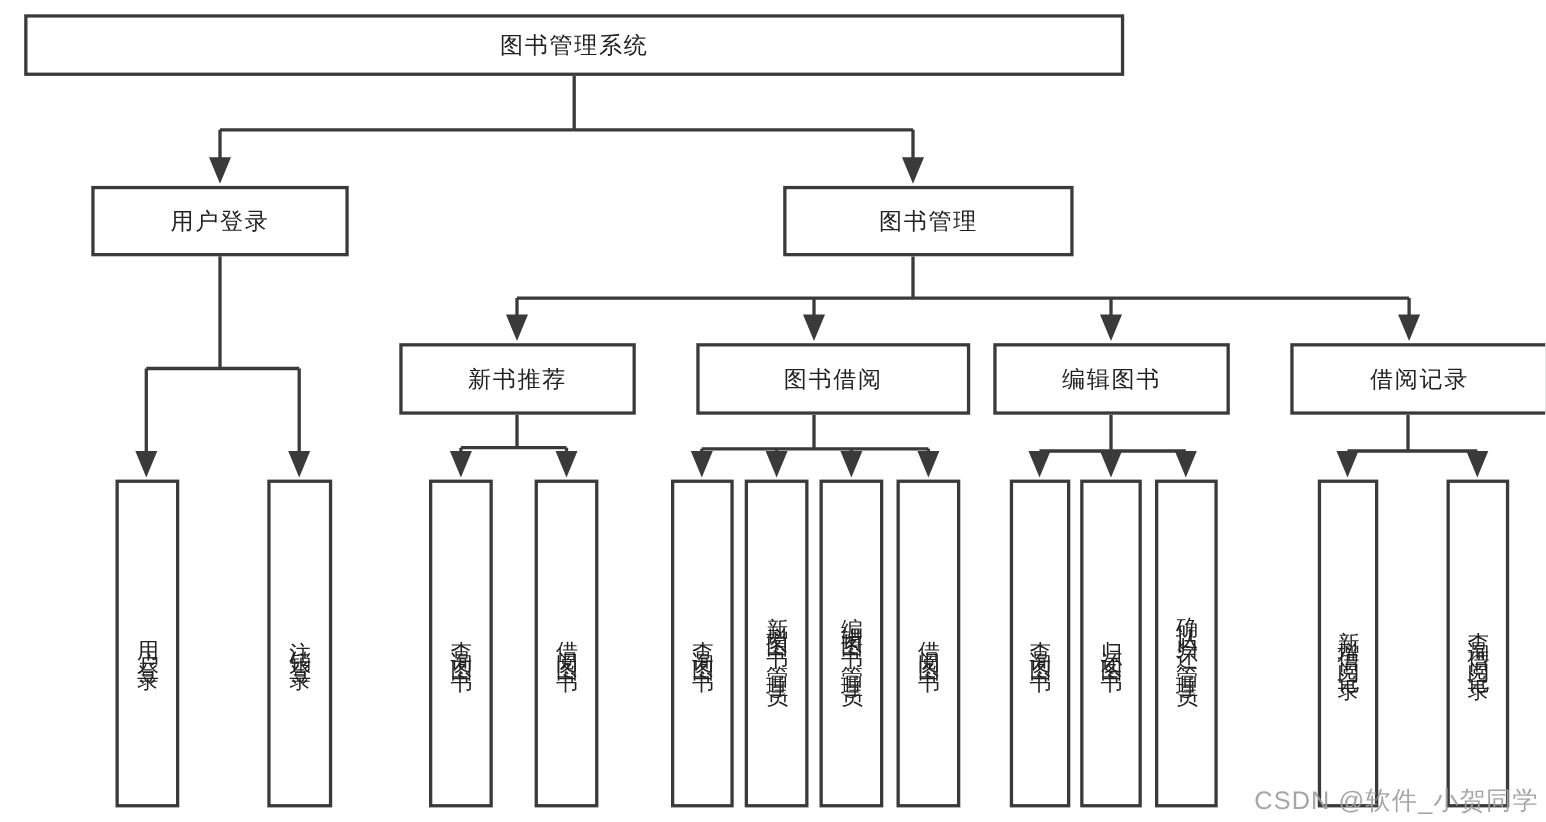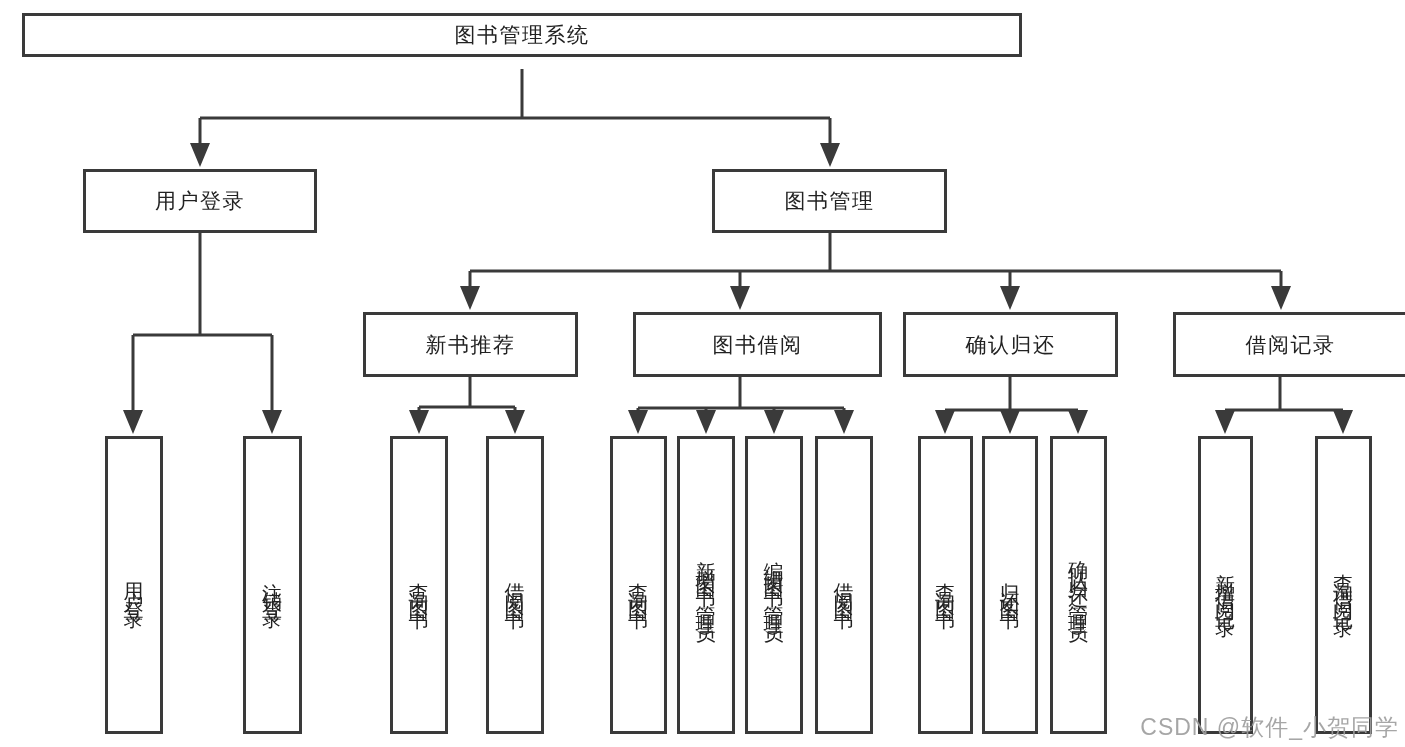--- a/index.html
+++ b/index.html
@@ -78,39 +78,39 @@
       M470,310 L460,286 L480,286 Z M740,310 L730,286 L750,286 Z
       M1010,310 L1000,286 L1020,286 Z M1281,310 L1271,286 L1291,286 Z
       M419,434 L409,410 L429,410 Z M515,434 L505,410 L525,410 Z
       M638,434 L628,410 L648,410 Z M706,434 L696,410 L716,410 Z
       M774,434 L764,410 L784,410 Z M844,434 L834,410 L854,410 Z
       M945,434 L935,410 L955,410 Z M1010,434 L1000,410 L1020,410 Z
       M1078,434 L1068,410 L1088,410 Z M1225,434 L1215,410 L1235,410 Z
       M1343,434 L1333,410 L1353,410 Z"></path>
   </svg>
 
-  <div class="node h" style="left:22px; top:13px; width:1000px; height:44px;">
+  <div class="node h" style="left:22px; top:13px; width:1000px; height:56px;">
     <span>图书管理系统</span>
   </div>
 
   <div class="node h" style="left:83px; top:169px; width:234px; height:64px;">
     <span>用户登录</span>
   </div>
-  <div class="node h" style="left:712px; top:169px; width:235px; height:64px;">
+  <div class="node h" style="left:712px; top:169px; width:264px; height:64px;">
     <span>图书管理</span>
   </div>
 
   <div class="node h" style="left:363px; top:312px; width:215px; height:65px;">
     <span>新书推荐</span>
   </div>
   <div class="node h" style="left:633px; top:312px; width:249px; height:65px;">
     <span>图书借阅</span>
   </div>
   <div class="node h" style="left:903px; top:312px; width:215px; height:65px;">
-    <span>确认归还</span>
+    <span>编辑图书</span>
   </div>
   <div class="node h" style="left:1173px; top:312px; width:235px; height:65px;">
     <span>借阅记录</span>
   </div>
 
   <div class="node v" style="left:105px; top:436px; width:58px; height:298px;">
     <span>用户登录</span>
   </div>
   <div class="node v" style="left:243px; top:436px; width:59px; height:298px;">
     <span>注销登录</span>

